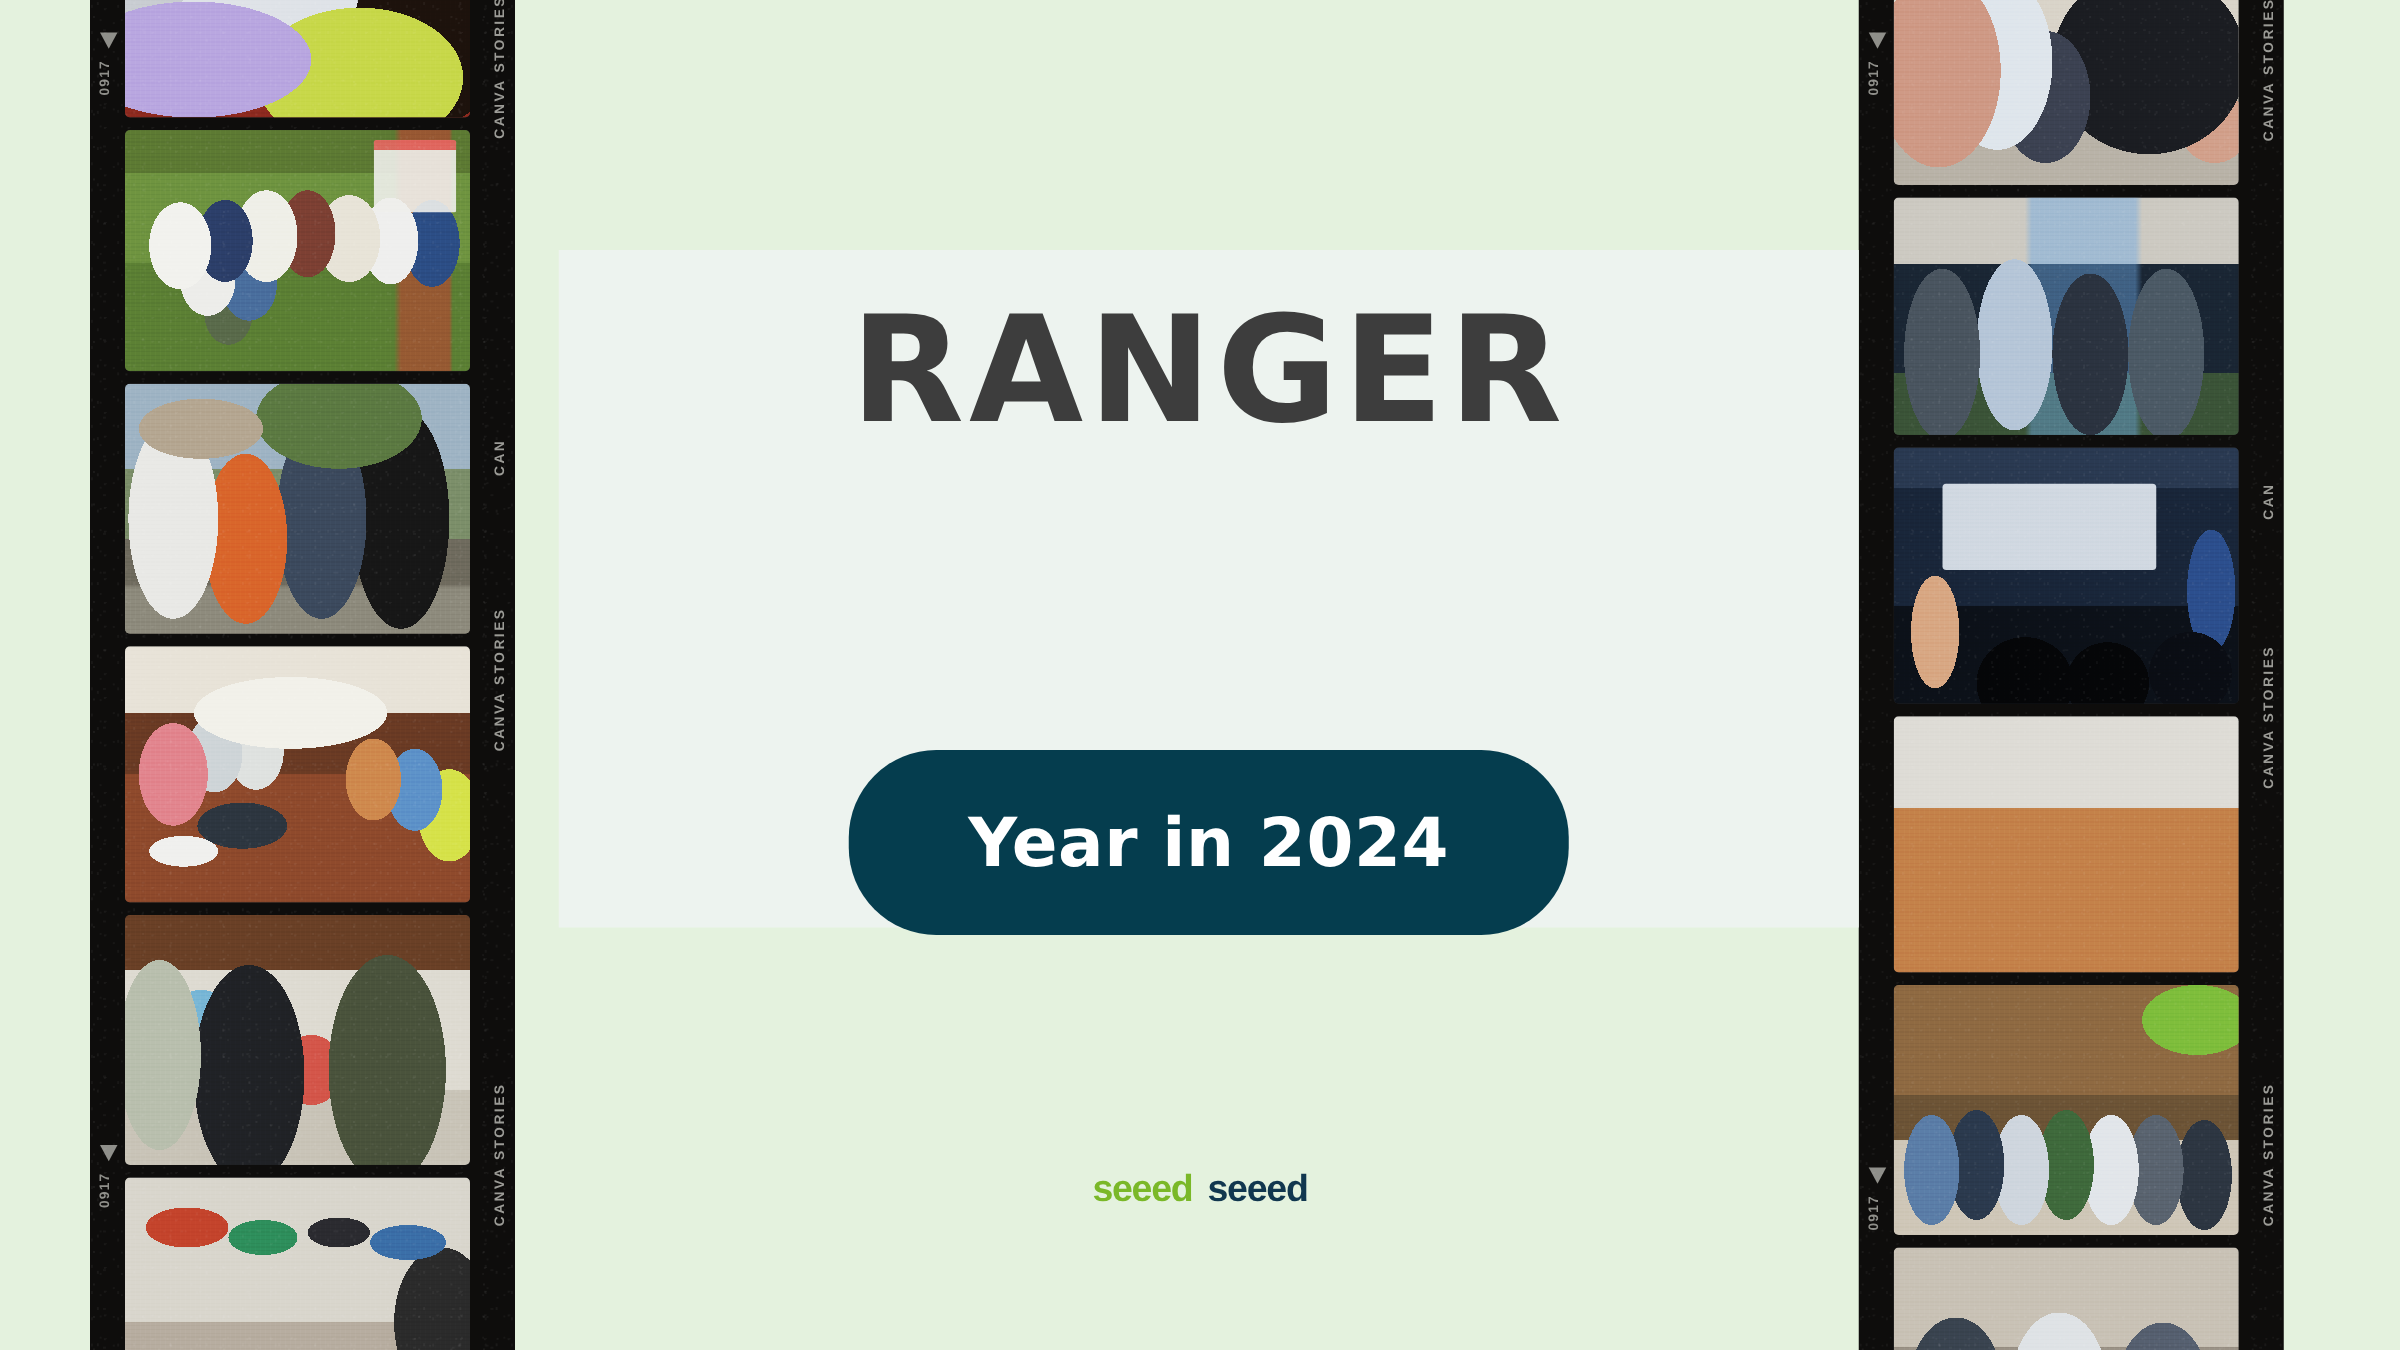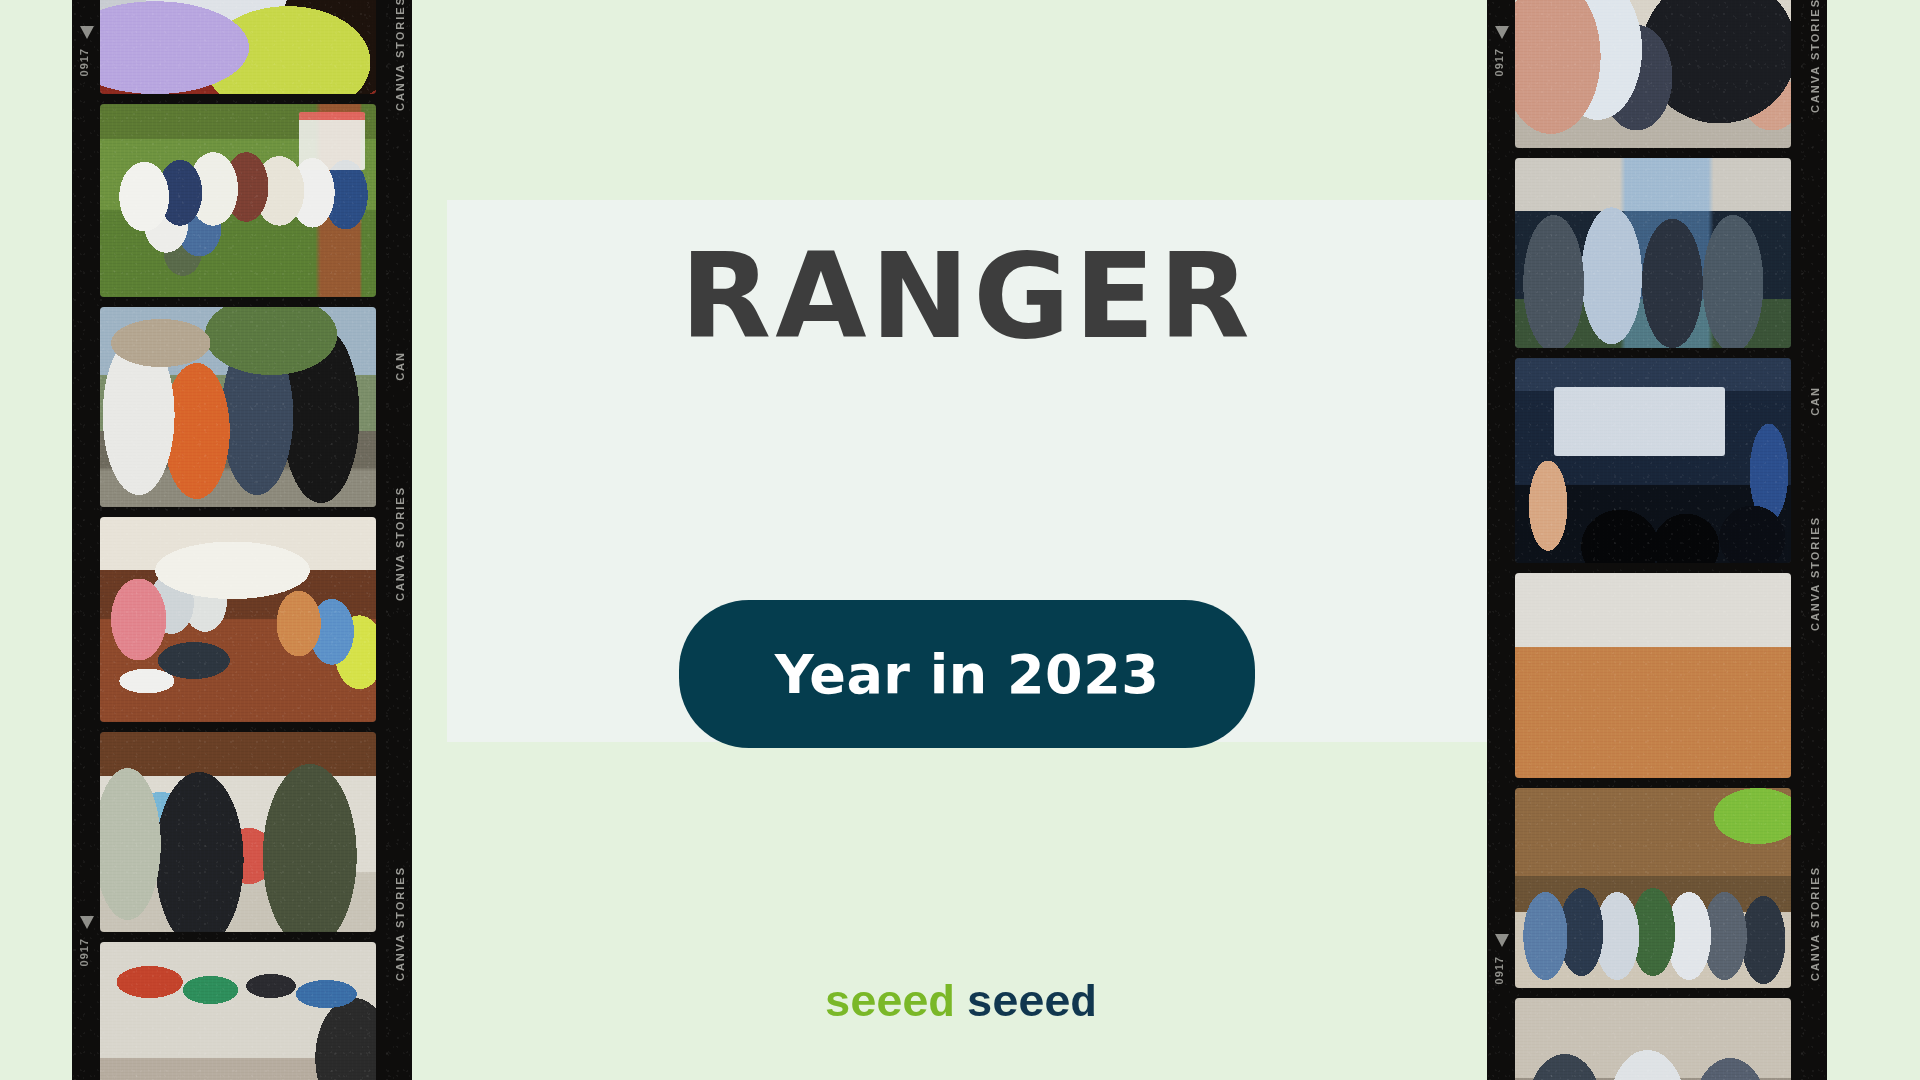--- a/index.html
+++ b/index.html
@@ -153,25 +153,24 @@
     position:absolute;
     left:0;
     right:0;
     top:935px;
     display:flex;
     justify-content:center;
     align-items:baseline;
     gap:12px;
   }
   .logo span {
-    font-family:Liberation Mono, monospace;
-    font-size:45px;
+    font-family:Liberation Sans, sans-serif;
+    font-size:30px;
     font-weight:700;
     letter-spacing:-1px;
-    margin-top:44px;
   }
   .logo .seeed  { color:#7ab828; }
   .logo .studio { color:#11374f; }
 </style>
 </head>
 <body>
 
 <div class="poster">
 
   <div class="filmstrip left">
@@ -371,21 +370,21 @@
     </div>
   </div>
 
   <div class="center-panel">
 
     <div class="title-block">
       <div class="title-line l1">RANGER</div>
     </div>
 
     <div class="cta-wrap">
-      <button class="cta-button">Year in 2023</button>
+      <button class="cta-button">Year in 2024</button>
     </div>
 
   </div>
 
   <div class="logo">
     <span class="seeed">seeed</span>
     <span class="studio">seeed</span>
   </div>
 
 </div>

